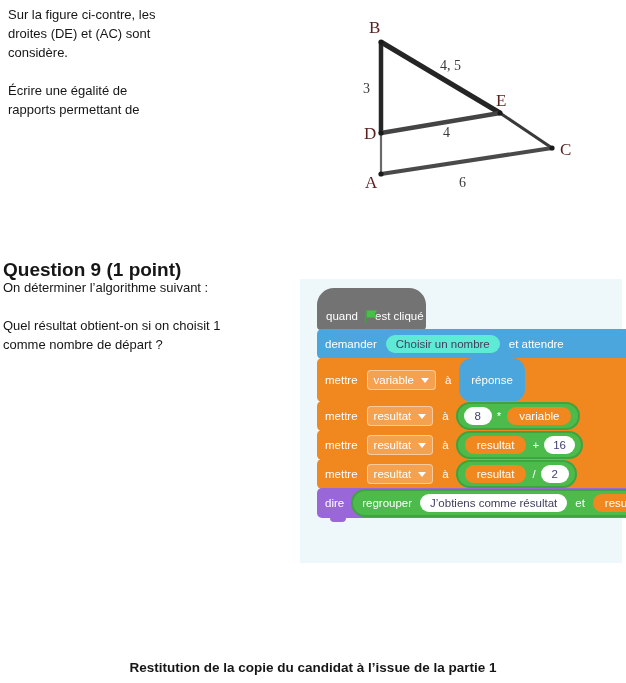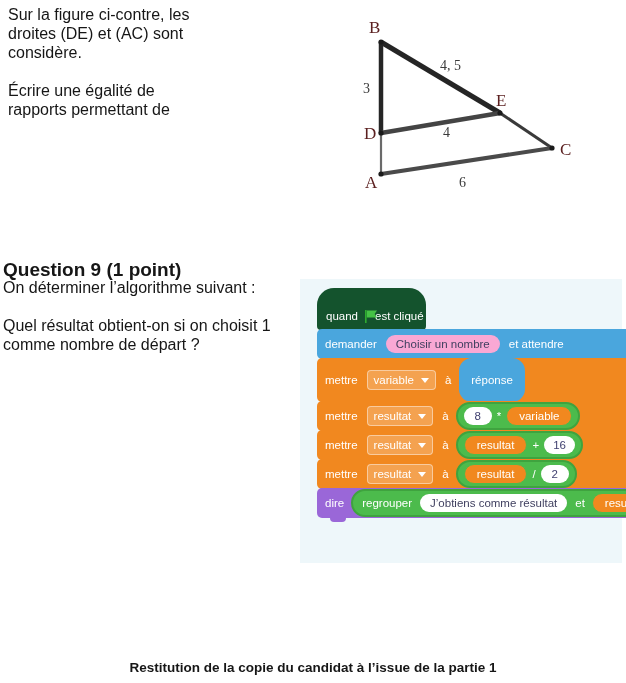--- a/index.html
+++ b/index.html
@@ -12,21 +12,21 @@
     height: 683px;
     position: relative;
     font-family: "Liberation Sans", sans-serif;
     color: #000000;
     overflow: hidden;
   }
 
   
   .text-block {
     position: absolute;
-    font-size: 16px;
+    font-size: 13px;
     line-height: 19px;
     color: #161616;
   }
   .para-line { display: block; white-space: pre; }
   .spacer-line { display: block; height: 19px; }
 
   #intro-text  { left: 8px;  top: 5px;  width: 215px; }
   #q9-title    { left: 3px;  top: 260px; font-weight: bold; font-size: 19px; }
   #q9-body     { left: 3px;  top: 278px; width: 290px; }
   #q9-question { left: 3px;  top: 316px; width: 290px; }
@@ -73,21 +73,21 @@
     color: #ffffff;
     font-size: 11.5px;
     font-family: "Liberation Sans", sans-serif;
     box-sizing: border-box;
   }
   .blk-label { padding: 0 5px; white-space: nowrap; }
 
   
   .blk-hat {
     width: 109px; height: 42px;
-    background: #14532d;
+    background: #737373;
     border-radius: 17px 17px 4px 4px;
     padding-top: 14px;
     margin-bottom: -1px;
   }
   .blk-hat .blk-label { padding-left: 9px; }
   .flag-icon {
     width: 0; height: 0; position: relative; margin: 0 2px 0 1px;
   }
   .flag-icon svg { position: absolute; top: -7px; left: 0; }
 
@@ -107,21 +107,21 @@
     content: "";
     position: absolute;
     left: 13px; bottom: -4px;
     width: 16px; height: 5px;
     background: inherit;
     border-radius: 0 0 4px 4px;
   }
 
   
   .inp-text {
-    background: #f9a8d4;
+    background: #5eead4;
     color: #3f3f5f;
     border-radius: 12px;
     padding: 3px 10px;
     font-size: 11.5px;
     margin: 0 4px;
     white-space: nowrap;
   }
   .inp-dropdown {
     background: rgba(255,255,255,0.22);
     border: 1px solid rgba(255,255,255,0.45);

